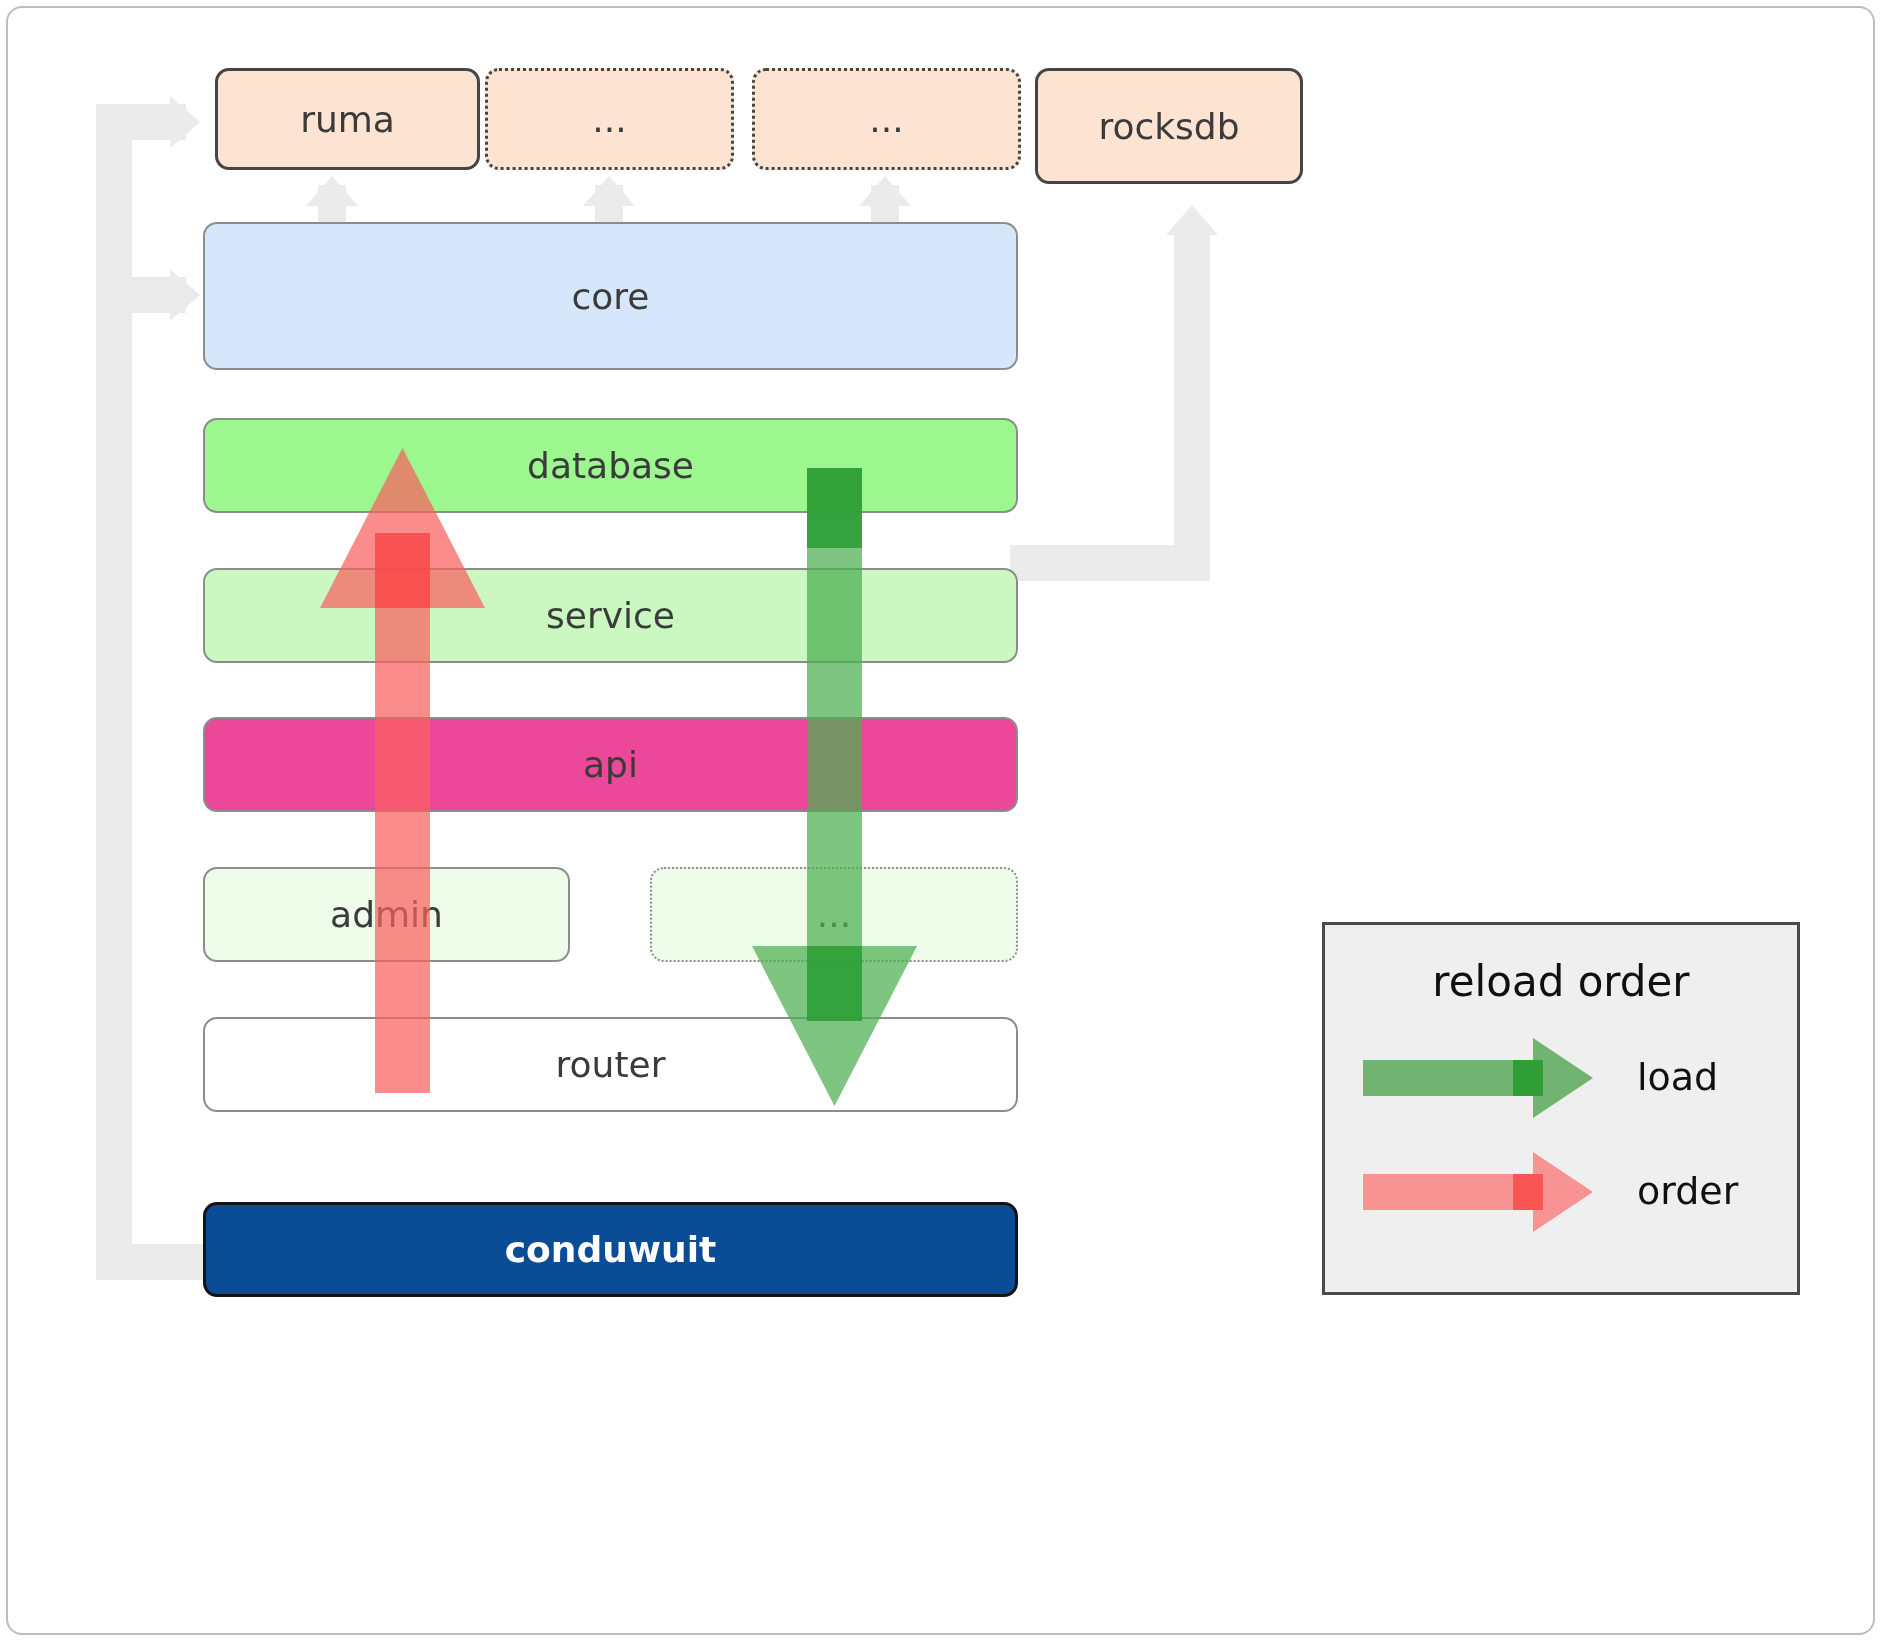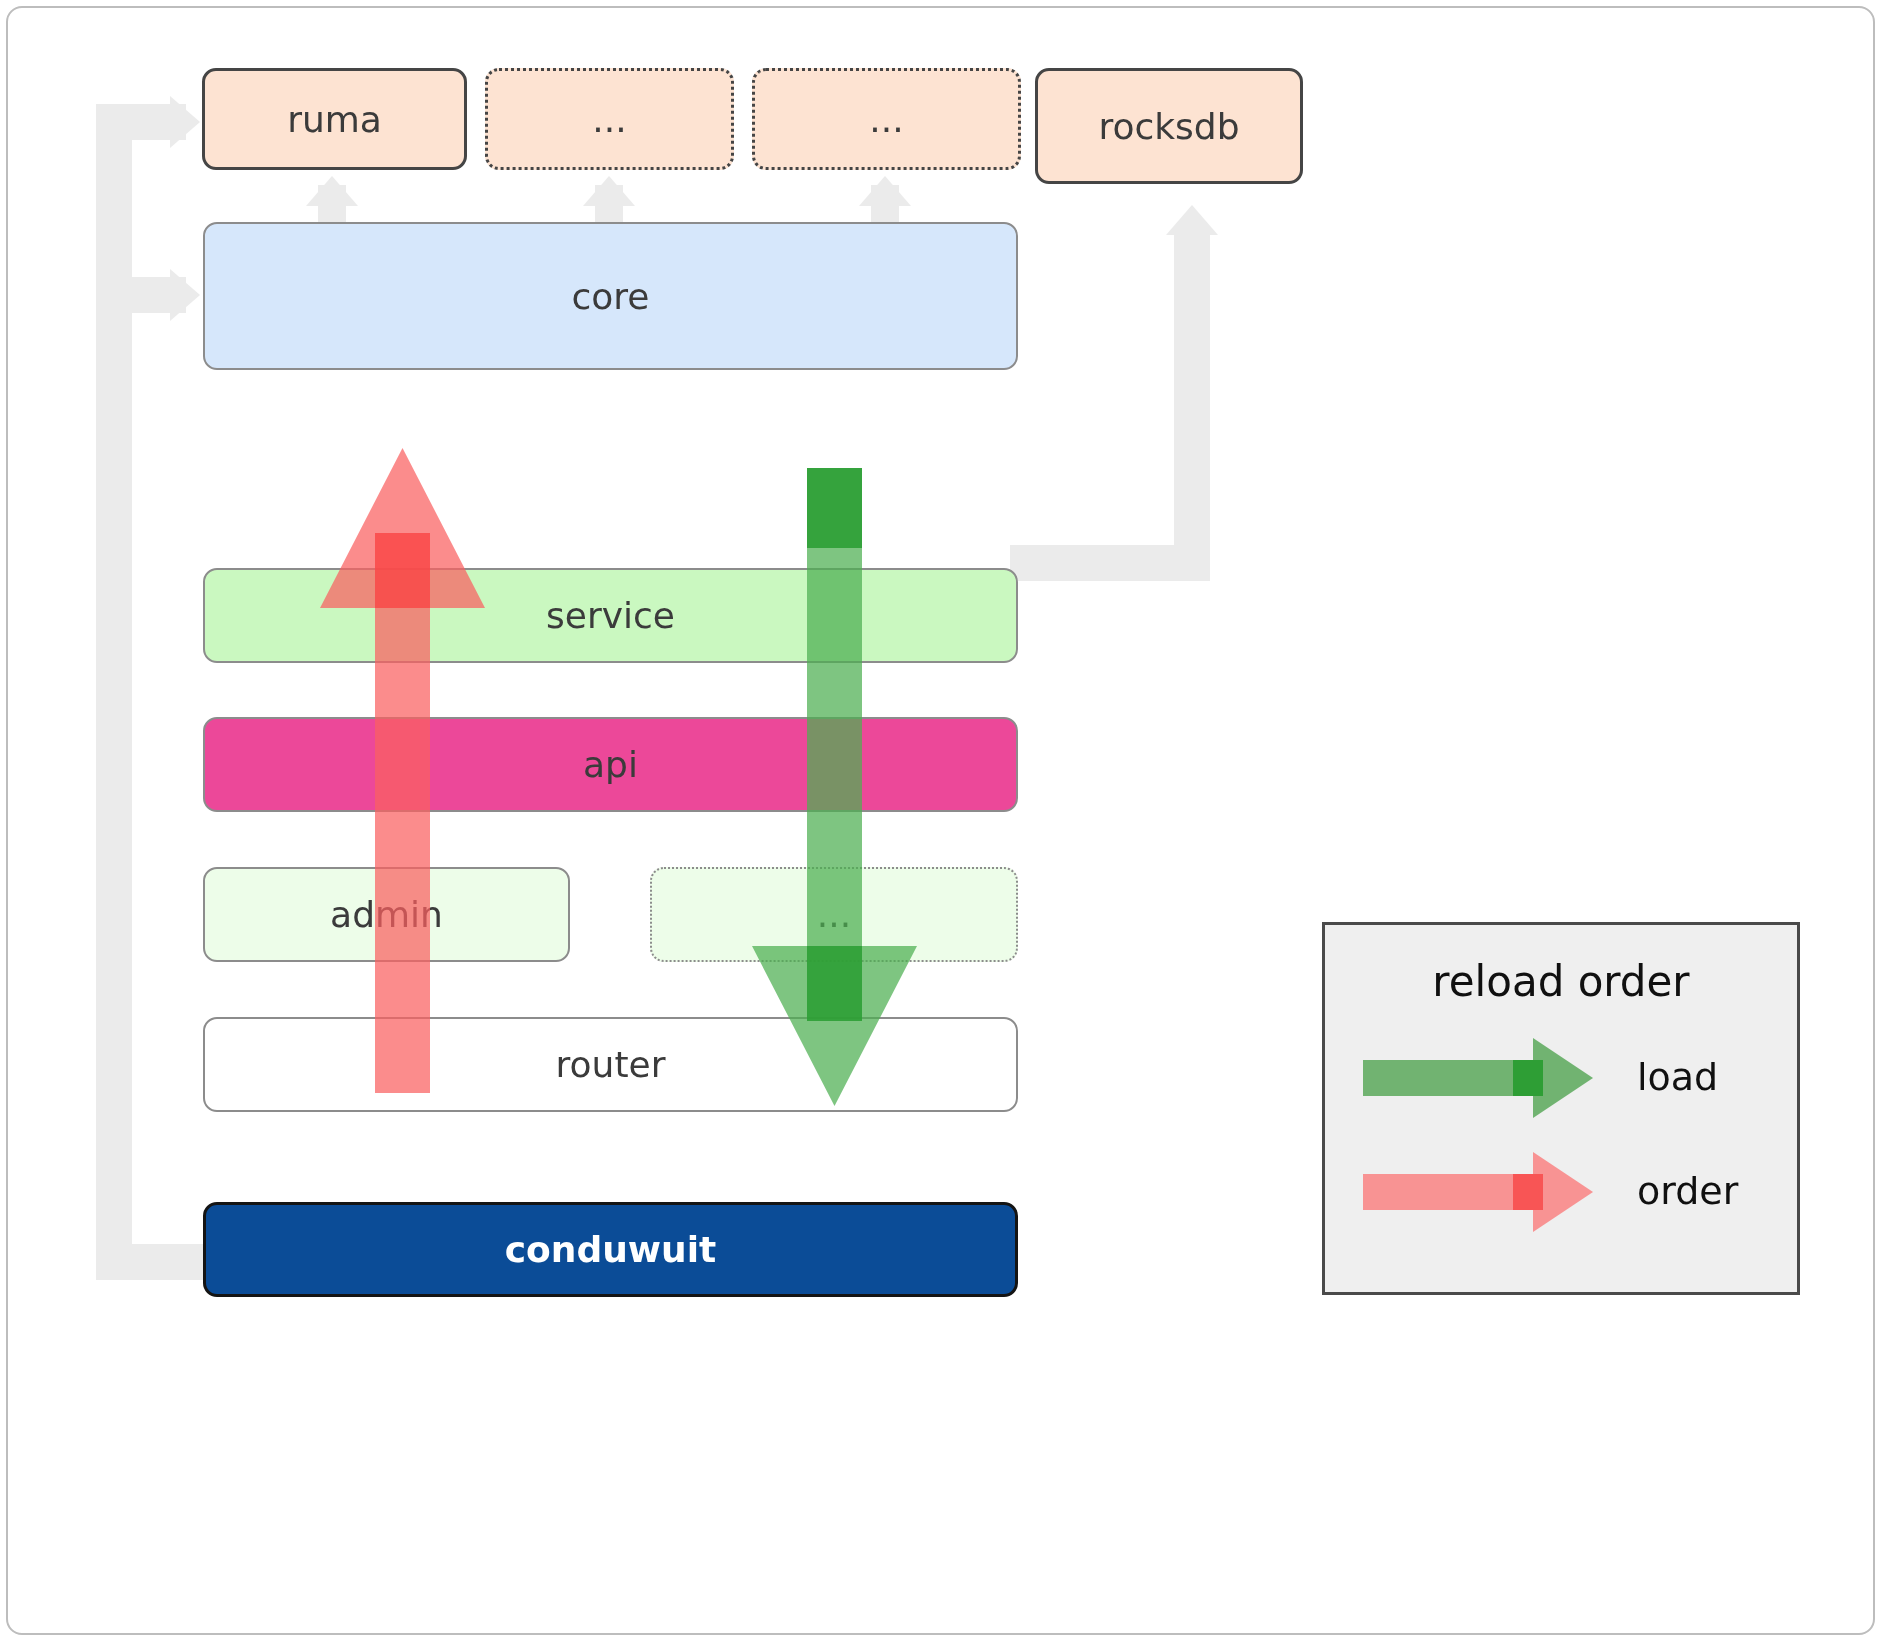--- a/index.html
+++ b/index.html
@@ -137,40 +137,43 @@
   <div class="conn" style="left:595px; top:185px; width:28px; height:48px;"></div>
   <div class="conn-arrow-up" style="left:583px; top:176px;"></div>
 
   <div class="conn" style="left:871px; top:185px; width:28px; height:48px;"></div>
   <div class="conn-arrow-up" style="left:859px; top:176px;"></div>
 
   <div class="conn" style="left:1010px; top:545px; width:200px; height:36px;"></div>
   <div class="conn" style="left:1174px; top:234px; width:36px; height:340px;"></div>
   <div class="conn-arrow-up" style="left:1166px; top:205px;"></div>
 
-  <div class="box dep-solid" style="left:202px; top:68px; width:265px; height:102px;">
+  <div class="box dep-solid" style="left:215px; top:68px; width:265px; height:102px;">
     <span>ruma</span>
   </div>
 
   <div class="box dep-dotted" style="left:485px; top:68px; width:249px; height:102px;">
     <span>...</span>
   </div>
 
   <div class="box dep-dotted" style="left:752px; top:68px; width:269px; height:102px;">
     <span>...</span>
   </div>
 
   <div class="box dep-solid" style="left:1035px; top:68px; width:268px; height:116px;">
     <span>rocksdb</span>
   </div>
 
   <div class="box layer core-box" style="left:203px; top:222px; width:815px; height:148px;">
     <span>core</span>
   </div>
 
+  <div class="box layer db-box" style="left:203px; top:418px; width:815px; height:95px;">
+    <span>database</span>
+  </div>
 
   <div class="box layer service-box" style="left:203px; top:568px; width:815px; height:95px;">
     <span>service</span>
   </div>
 
   <div class="box layer api-box" style="left:203px; top:717px; width:815px; height:95px;">
     <span>api</span>
   </div>
 
   <div class="box layer admin-box" style="left:203px; top:867px; width:367px; height:95px;">

